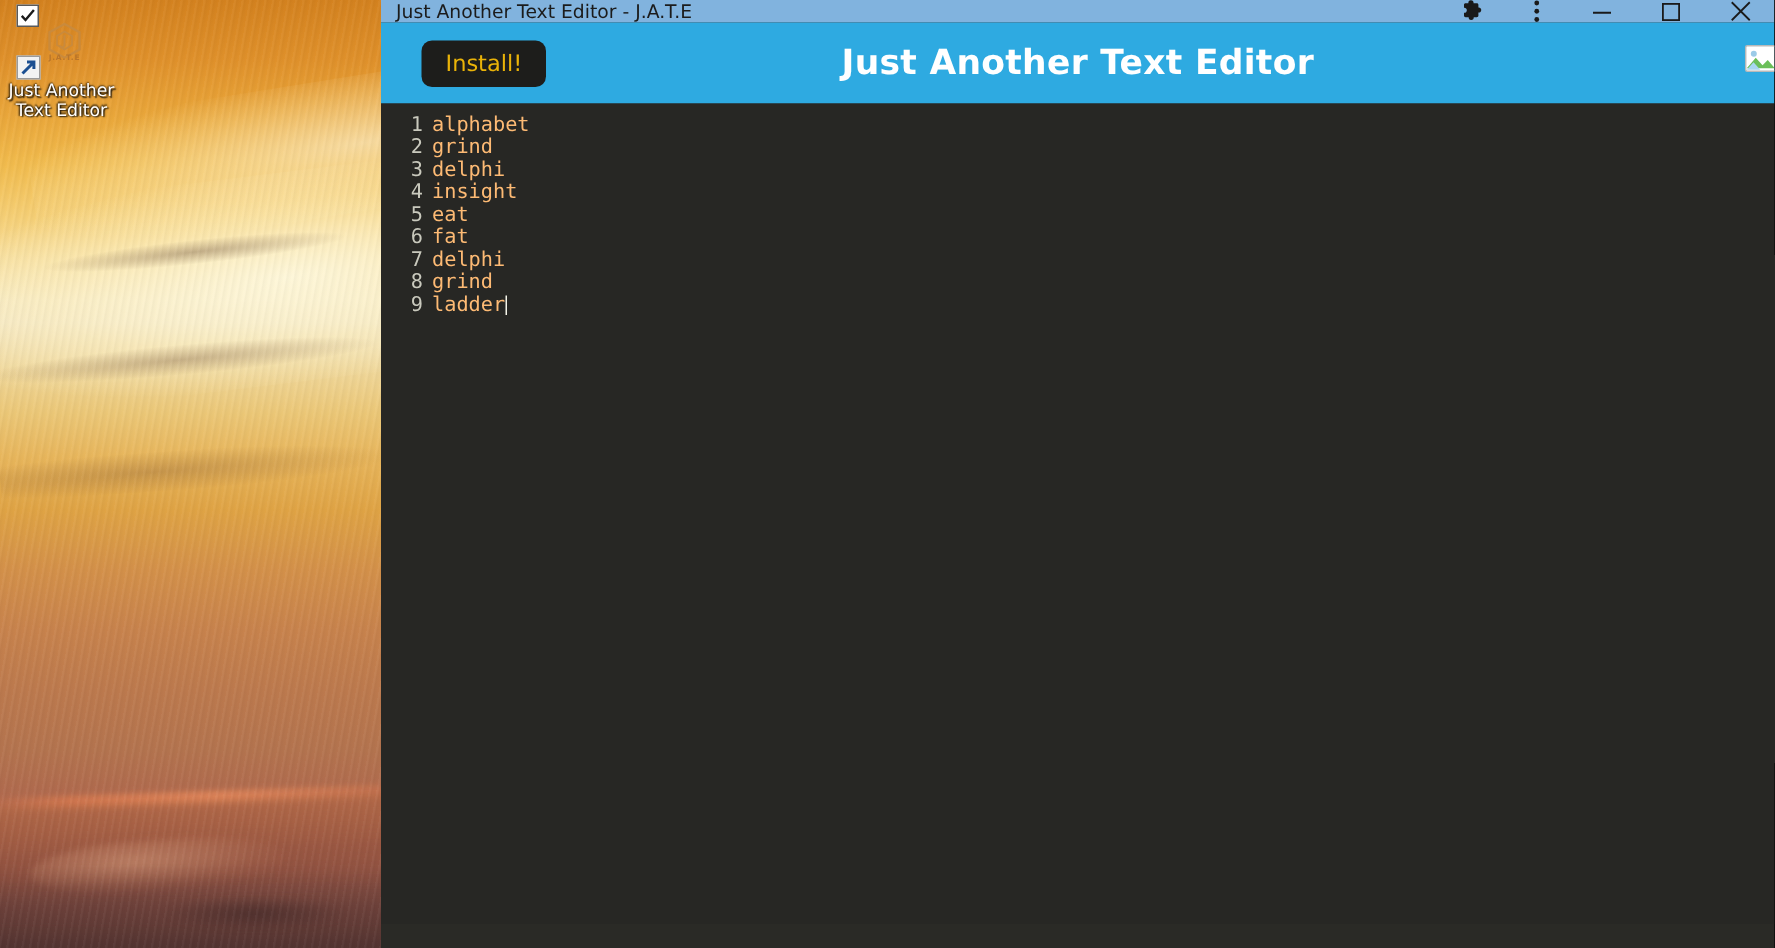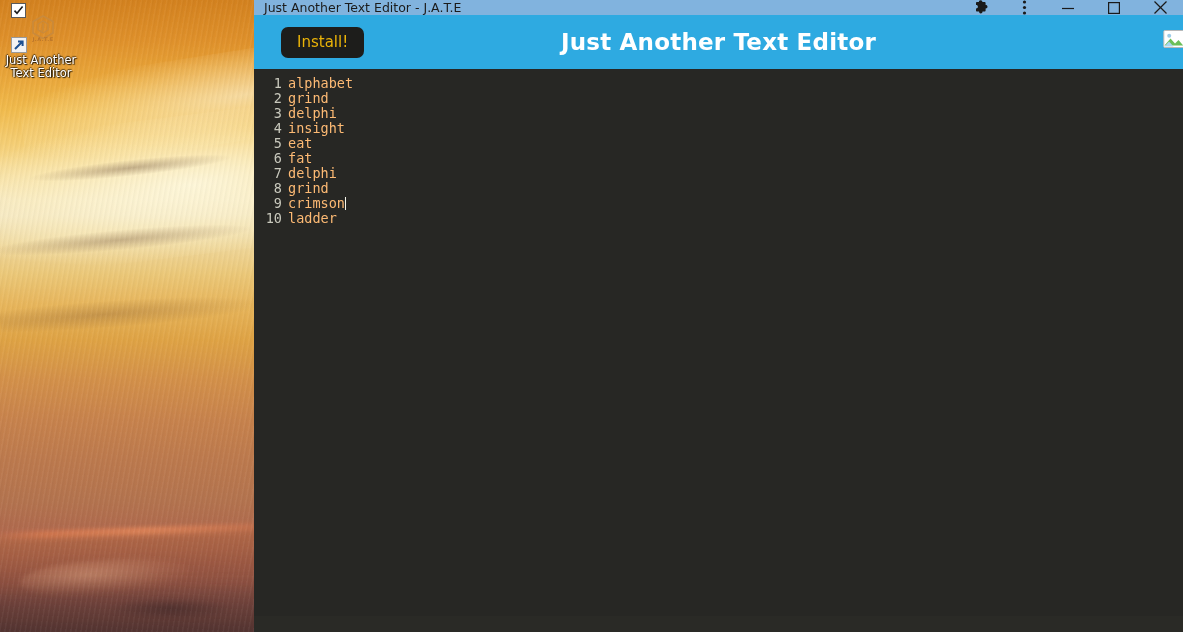--- a/index.html
+++ b/index.html
@@ -478,24 +478,20 @@
           <div class="code-line">
             <span class="ln">7</span>
             <span class="code">delphi</span>
           </div>
           <div class="code-line">
             <span class="ln">8</span>
             <span class="code">grind</span>
           </div>
           <div class="code-line">
             <span class="ln">9</span>
-            <span class="code">crimson</span>
+            <span class="code">ladder</span>
             <span class="caret"></span>
-          </div>
-          <div class="code-line">
-            <span class="ln">10</span>
-            <span class="code">ladder</span>
           </div>
         </div>
     </div>
 
   </div>
 </div>
 
 </body></html>

